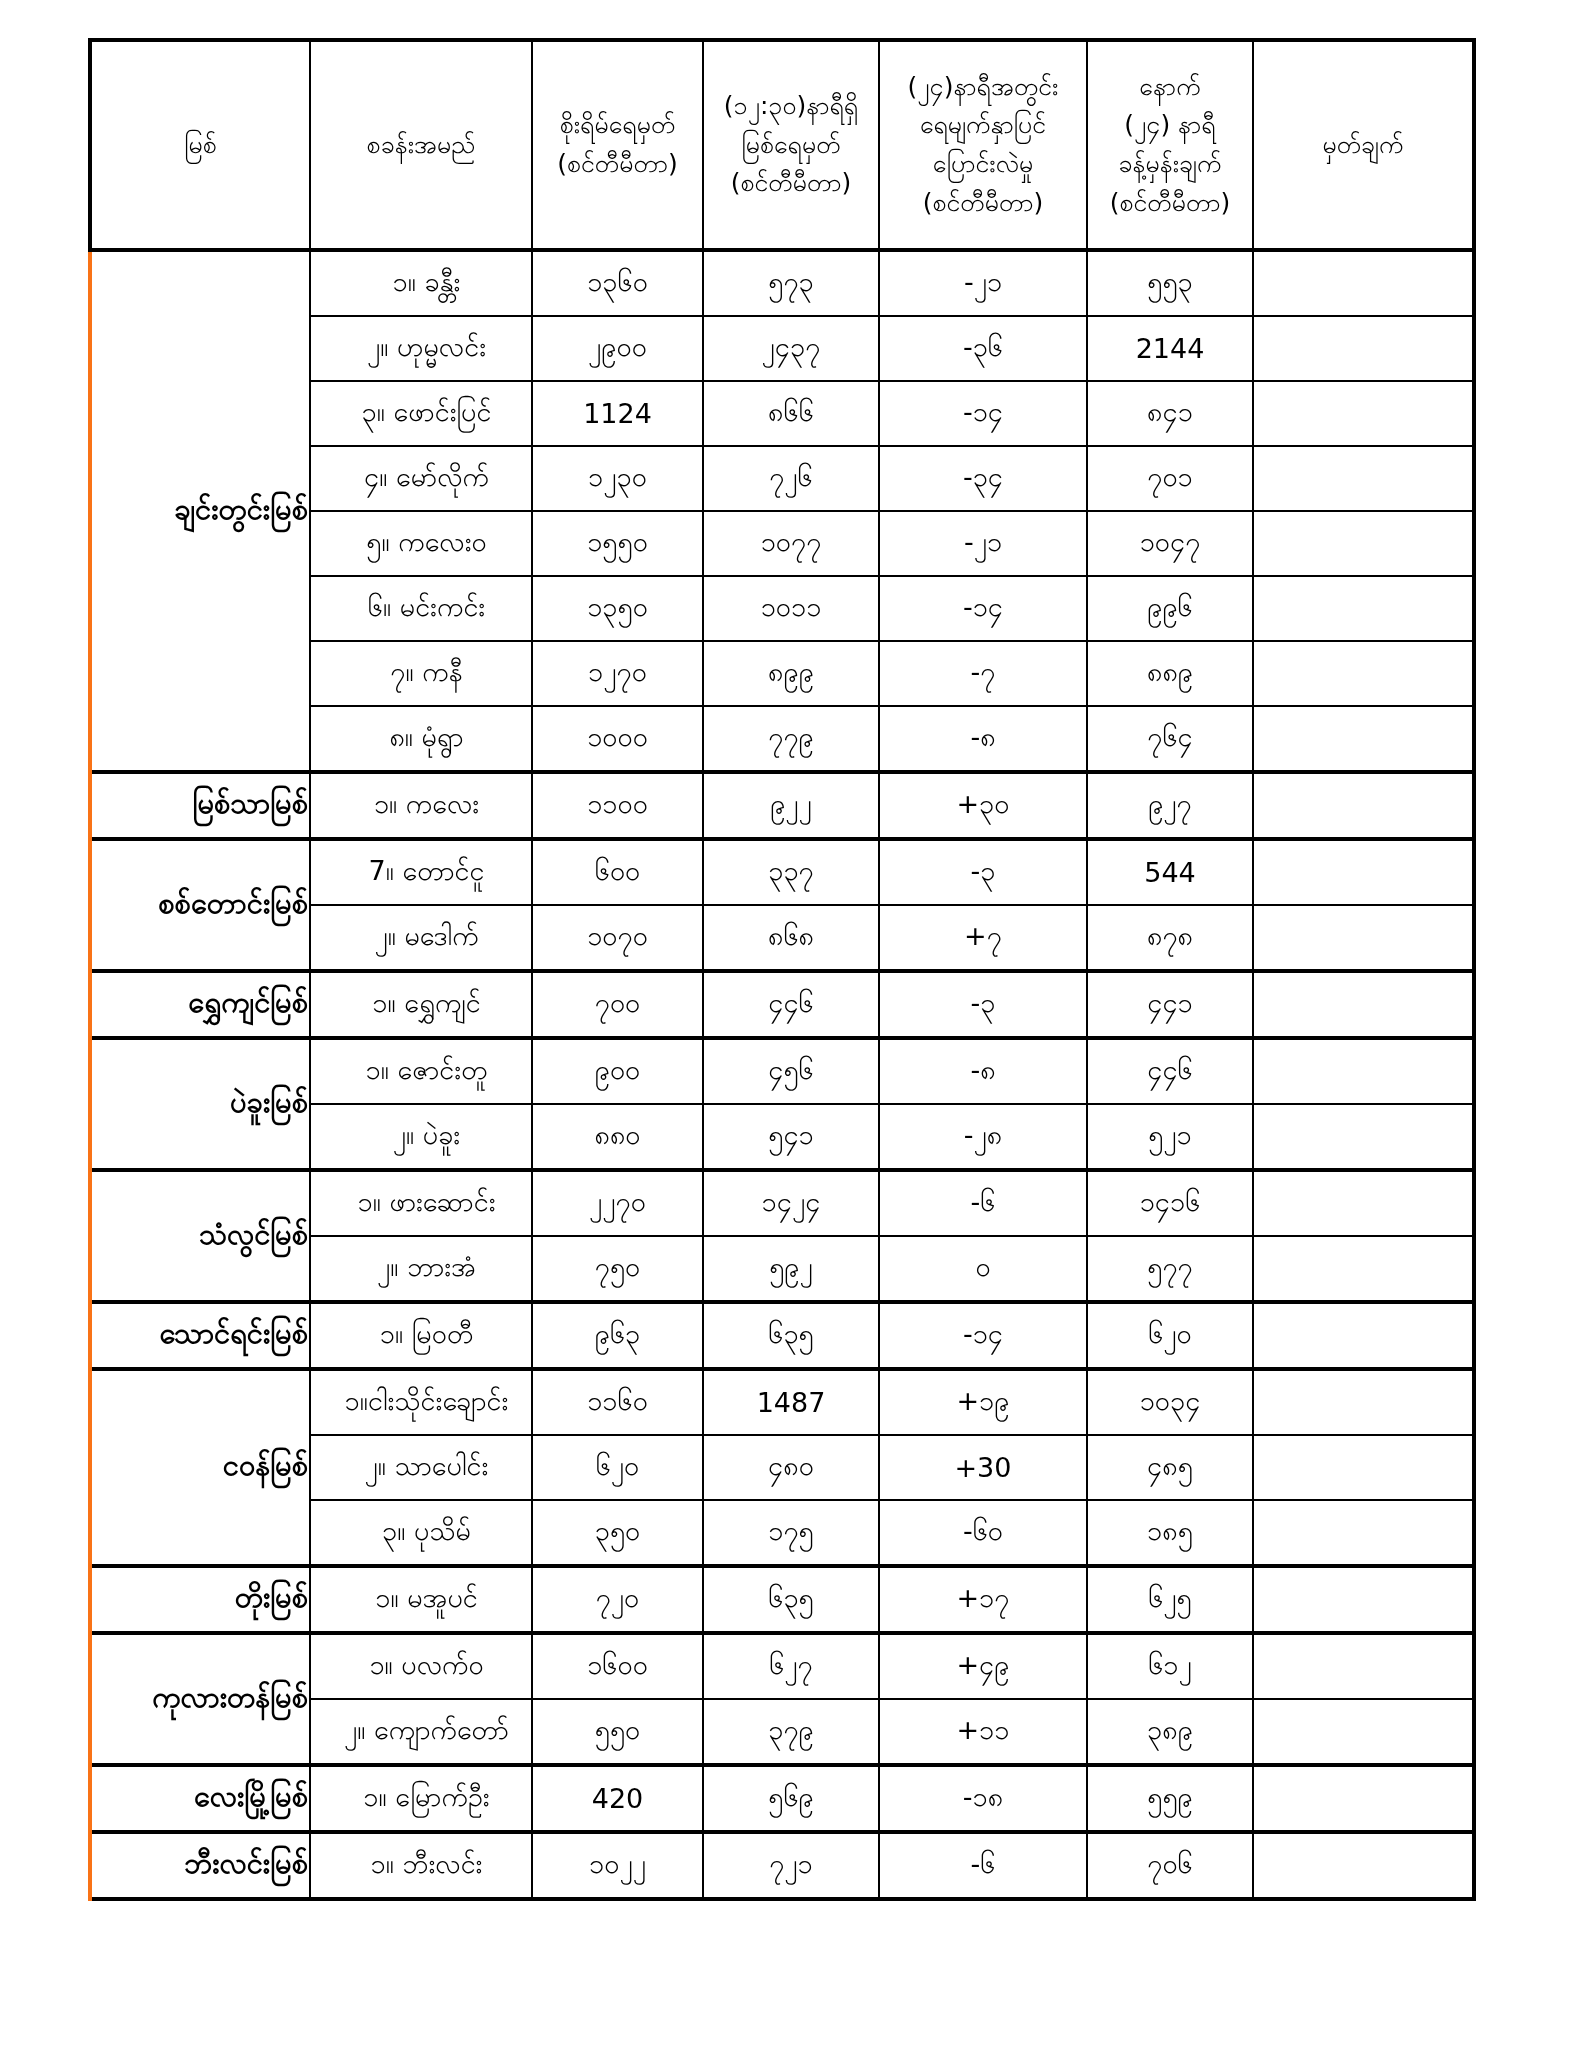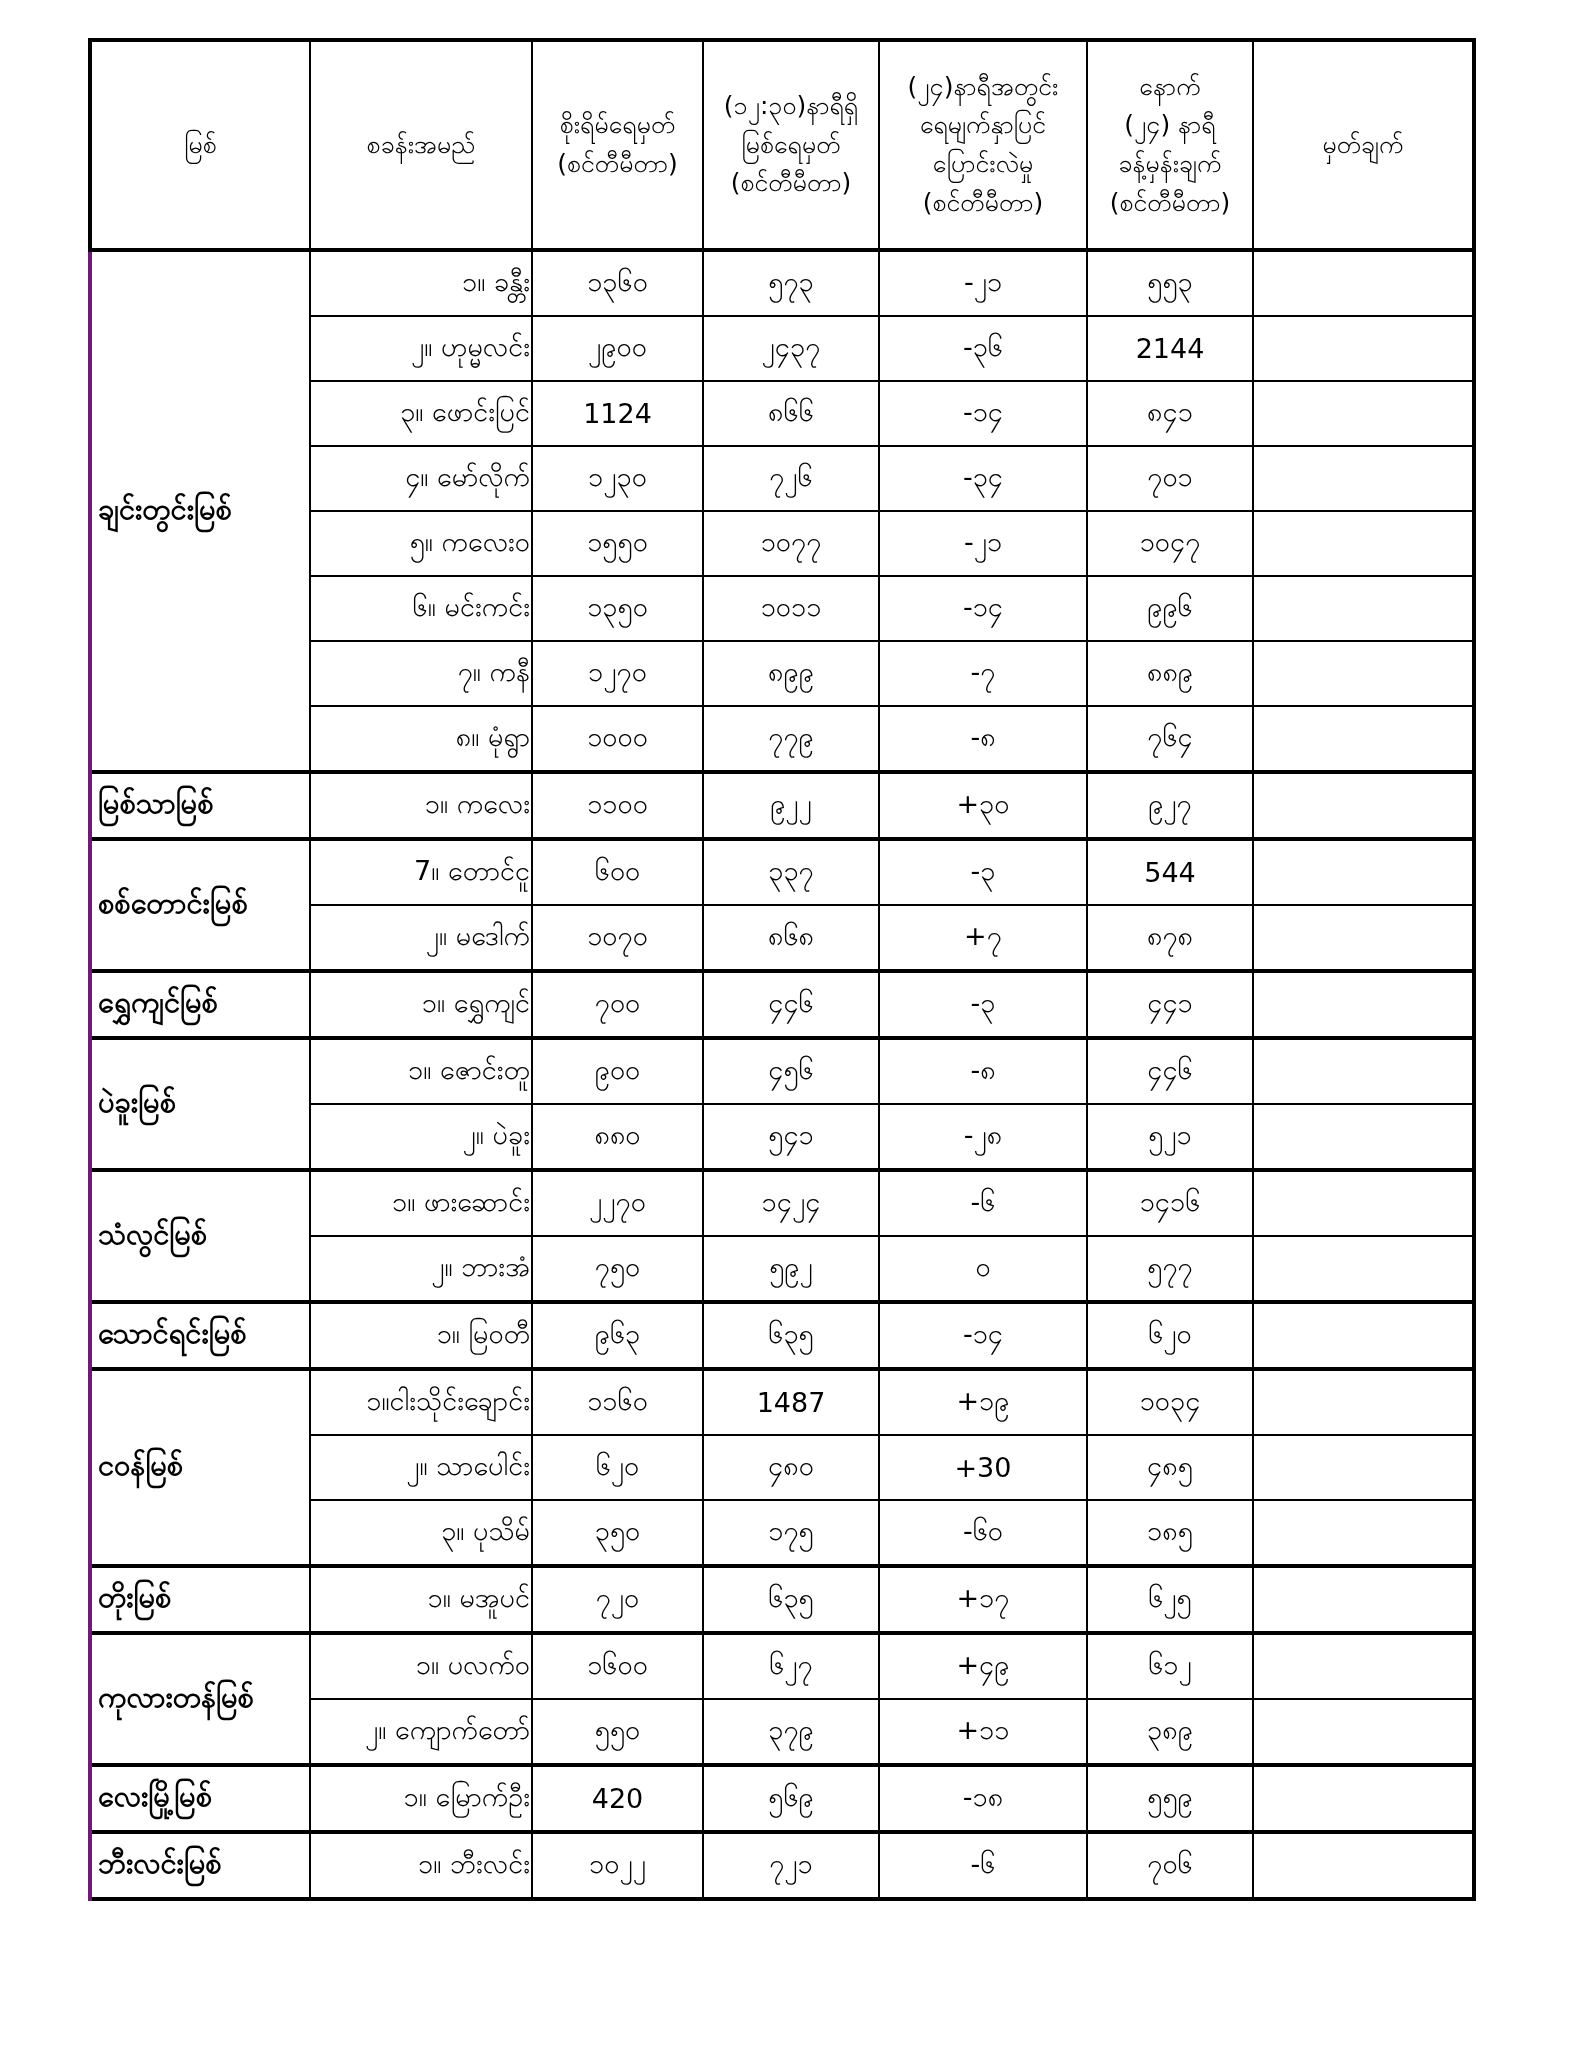--- a/index.html
+++ b/index.html
@@ -45,25 +45,25 @@
     line-height: 1.55;
     text-align: center;
     white-space: pre-line;
     border-bottom: 4px solid #000;
     padding: 2px 4px;
   }
   tbody td { height: 61px; font-size: 27px; }
   td.river {
     font-weight: bold;
     font-size: 29px;
-    text-align: left;
+    text-align: right;
     padding-left: 6px;
-    border-left: 4px solid #701a75;
-  }
-  td.st  { text-align: right; padding-left: 12px; }
+    border-left: 4px solid #f97316;
+  }
+  td.st  { text-align: center; padding-left: 12px; }
   td.num { text-align: center; }
   td.rem { }
   tbody tr.group-start td { border-top: 4px solid #000; }
 </style>
 </head>
 <body>
 
 <div class="page">
   <table class="levels">
     <colgroup>

